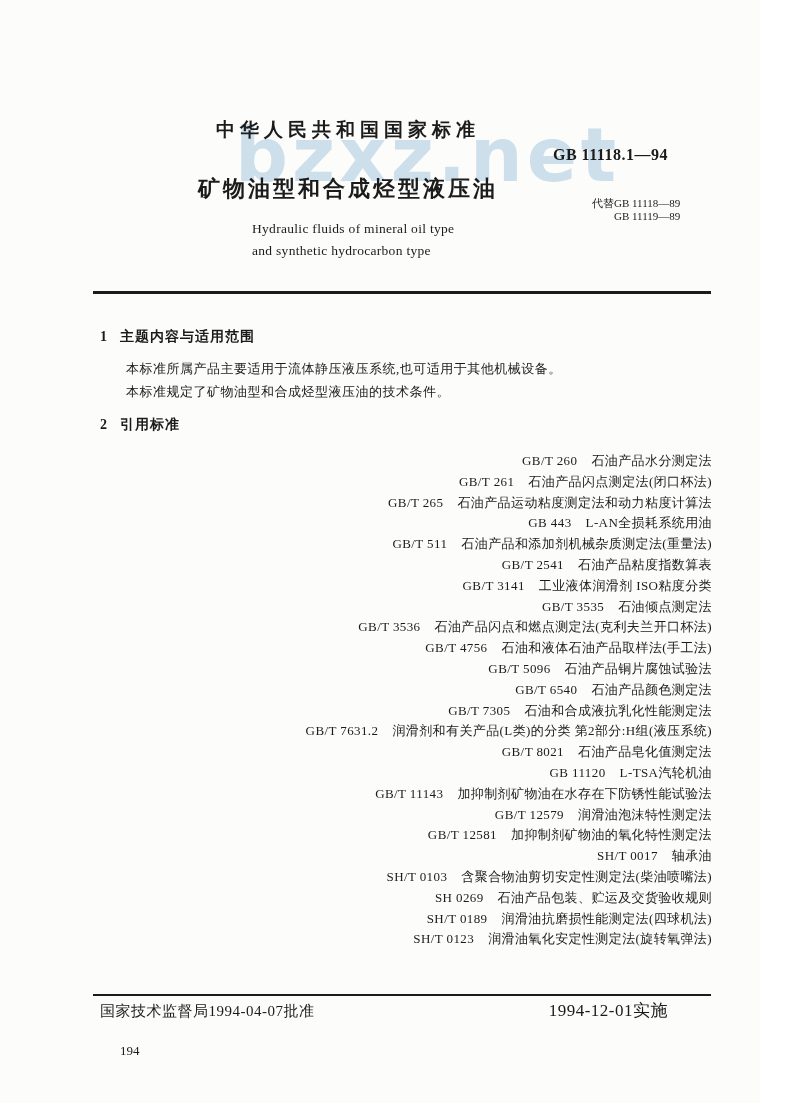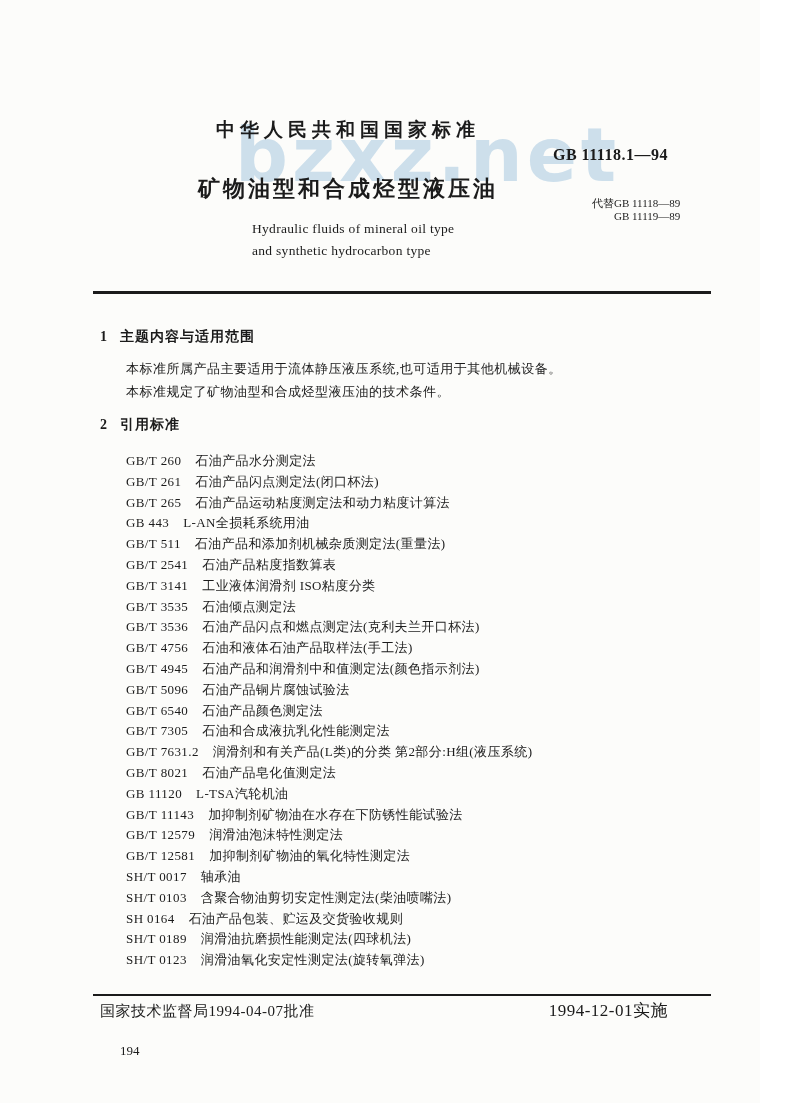--- a/index.html
+++ b/index.html
@@ -90,20 +90,21 @@
     font-size: 13px;
     line-height: 23px;
     text-indent: 2em;
     letter-spacing: 0.5px;
   }
   .sec-heading-2 { margin-top: 13px; }
   .ref-list {
     margin-top: 17px;
     margin-left: 26px;
     list-style: none;
+    text-align: right;
   }
   .ref-item {
     font-size: 13px;
     line-height: 20.8px;
     letter-spacing: 0.4px;
     white-space: nowrap;
   }
   .ref-code { margin-right: 14px; }
 
   
@@ -197,23 +198,20 @@
         </li>
 
         <li class="ref-item">
           <span class="ref-code">GB/T 3536</span><span class="ref-title">石油产品闪点和燃点测定法(克利夫兰开口杯法)</span>
         </li>
 
         <li class="ref-item">
           <span class="ref-code">GB/T 4756</span><span class="ref-title">石油和液体石油产品取样法(手工法)</span>
         </li>
 
-        <li class="ref-item">
-          <span class="ref-code">GB/T 4945</span><span class="ref-title">石油产品和润滑剂中和值测定法(颜色指示剂法)</span>
-        </li>
 
         <li class="ref-item">
           <span class="ref-code">GB/T 5096</span><span class="ref-title">石油产品铜片腐蚀试验法</span>
         </li>
 
         <li class="ref-item">
           <span class="ref-code">GB/T 6540</span><span class="ref-title">石油产品颜色测定法</span>
         </li>
 
         <li class="ref-item">
@@ -246,21 +244,21 @@
 
         <li class="ref-item">
           <span class="ref-code">SH/T 0017</span><span class="ref-title">轴承油</span>
         </li>
 
         <li class="ref-item">
           <span class="ref-code">SH/T 0103</span><span class="ref-title">含聚合物油剪切安定性测定法(柴油喷嘴法)</span>
         </li>
 
         <li class="ref-item">
-          <span class="ref-code">SH 0164</span><span class="ref-title">石油产品包装、贮运及交货验收规则</span>
+          <span class="ref-code">SH 0269</span><span class="ref-title">石油产品包装、贮运及交货验收规则</span>
         </li>
 
         <li class="ref-item">
           <span class="ref-code">SH/T 0189</span><span class="ref-title">润滑油抗磨损性能测定法(四球机法)</span>
         </li>
 
         <li class="ref-item">
           <span class="ref-code">SH/T 0123</span><span class="ref-title">润滑油氧化安定性测定法(旋转氧弹法)</span>
         </li>
       </ul>

